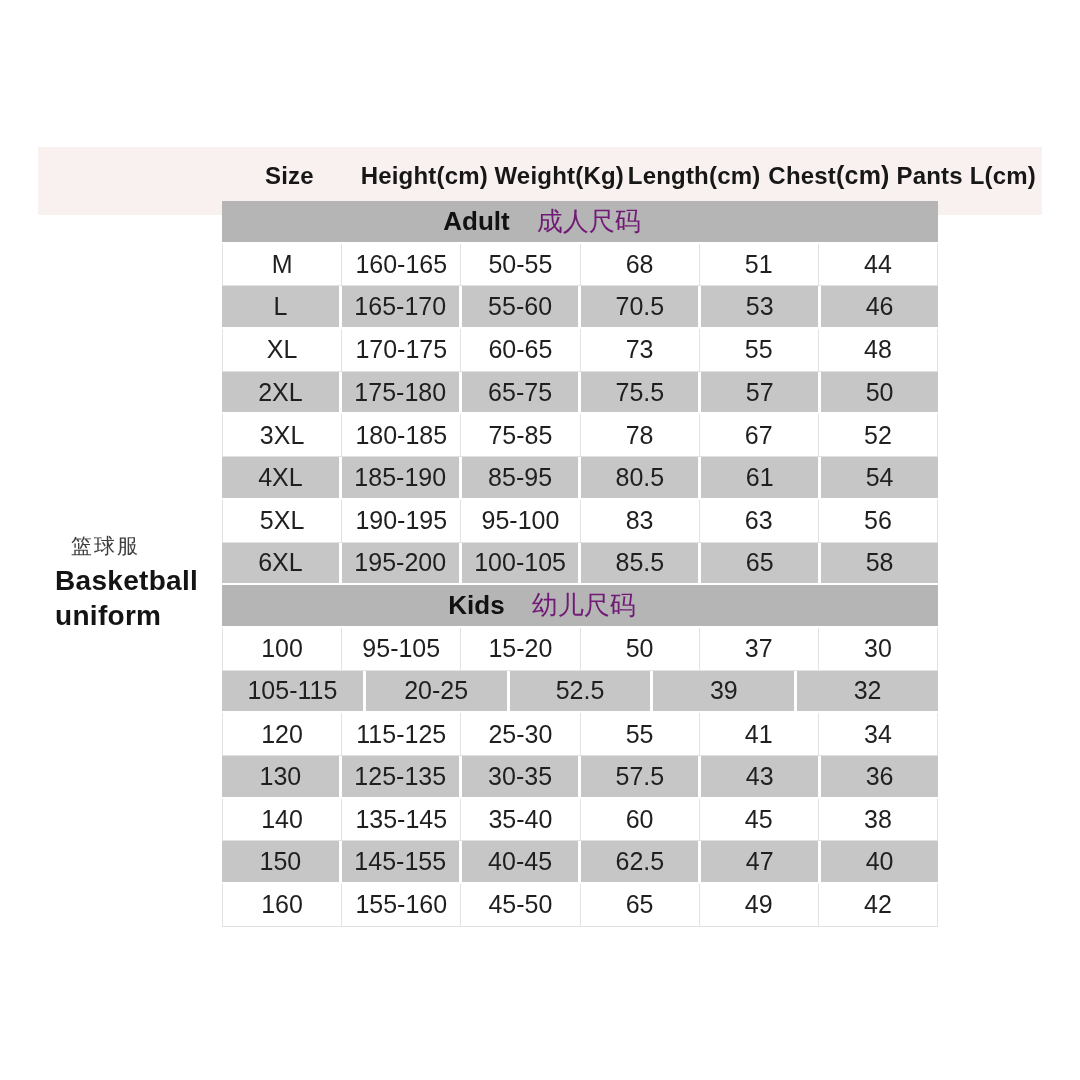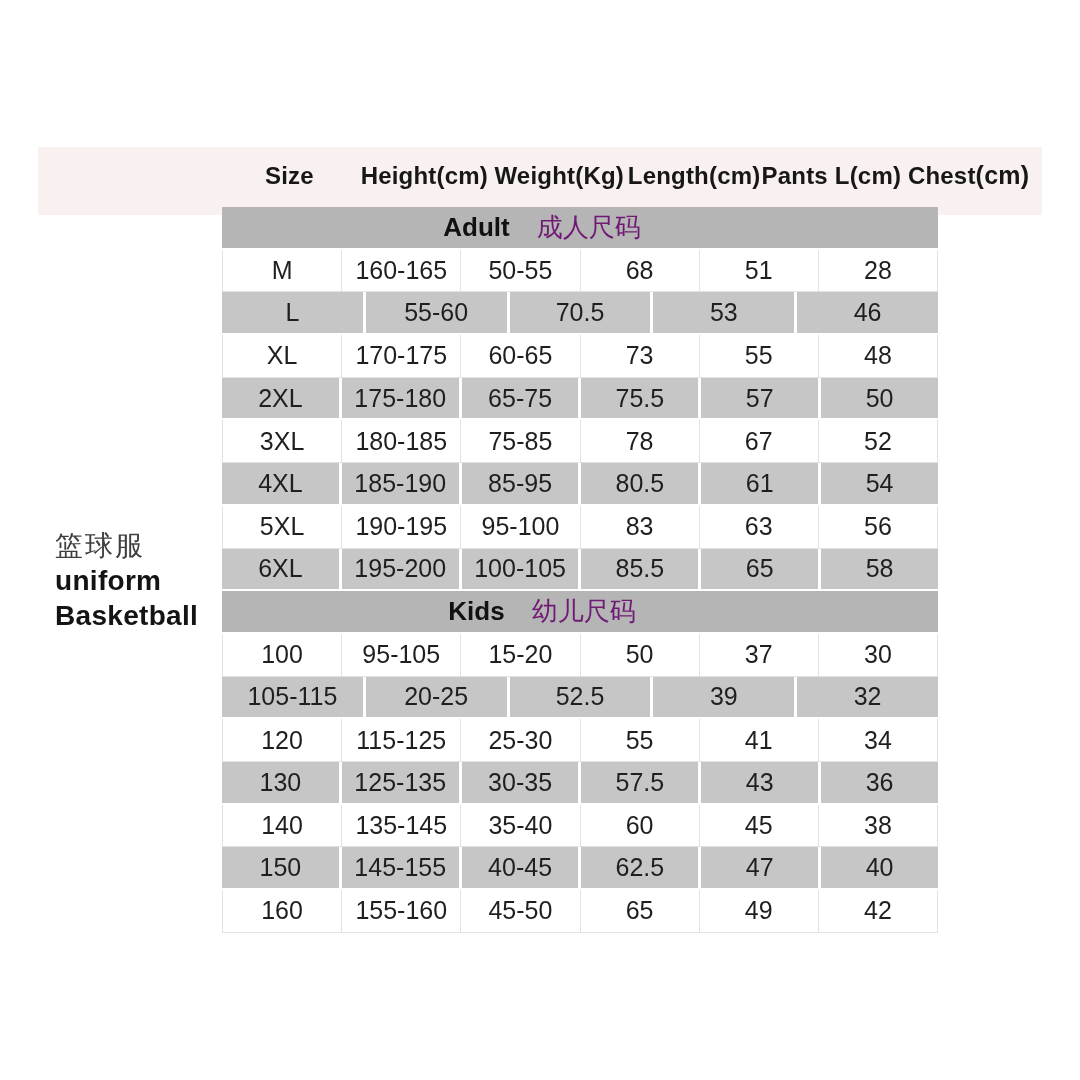--- a/index.html
+++ b/index.html
@@ -30,25 +30,25 @@
   }
   .hcell{
     flex:1;display:flex;align-items:center;justify-content:center;
     font-size:24px;font-weight:600;color:#171717;white-space:nowrap;
     letter-spacing:0.2px;
   }
   .hcell .hbold{font-weight:800;font-size:25px;}
 
   
   .product-label{position:absolute;left:55px;top:528px;line-height:35px;}
-  .product-label .zh{font-size:28px;font-weight:400;color:var(--label-zh);letter-spacing:2px;}
+  .product-label .zh{font-size:21px;font-weight:400;color:var(--label-zh);letter-spacing:2px;margin-left:16px;}
   .product-label .en{font-size:28px;font-weight:700;color:#141414;letter-spacing:0.3px;}
 
   
-  .size-table{position:absolute;left:222px;top:207px;width:716px;}
+  .size-table{position:absolute;left:222px;top:201px;width:716px;}
   .band-row{
     height:42.7px;box-sizing:border-box;background:var(--section-band-bg);
     display:flex;align-items:center;justify-content:center;
     border-bottom:2px solid #ffffff;
   }
   .band-inner{display:flex;align-items:center;transform:translateX(-38px);white-space:nowrap;}
   .band-inner .sec-en{font-size:26px;font-weight:700;color:#111111;}
   .band-inner .sec-zh{font-size:26px;font-weight:400;color:#701a75;margin-left:27px;}
 
   .trow{display:flex;height:42.7px;box-sizing:border-box;}
@@ -78,52 +78,53 @@
         <div class="hcell">
           <span>Height(cm)</span>
         </div>
         <div class="hcell">
           <span>Weight(Kg)</span>
         </div>
         <div class="hcell">
           <span>Length(cm)</span>
         </div>
         <div class="hcell">
-          <span>Pants L(cm)</span>
-        </div>
-        <div class="hcell">
           <span>Chest</span>
           <span class="hbold">(cm)</span>
         </div>
+        <div class="hcell">
+          <span>Pants L(cm)</span>
+        </div>
       </div>
   </div>
 
   <div class="product-label">
     <div class="zh">篮球服</div>
+    <div class="en">Basketball</div>
     <div class="en">uniform</div>
-    <div class="en">Basketball</div>
   </div>
 
   <div class="size-table" id="size-table">
       <div class="band-row">
         <div class="band-inner">
           <span class="sec-en">Adult</span>
           <span class="sec-zh">成人尺码</span>
         </div>
       </div>
       <div class="trow white">
         <div class="tcell">M</div>
         <div class="tcell">160-165</div>
         <div class="tcell">50-55</div>
         <div class="tcell">68</div>
         <div class="tcell">51</div>
-        <div class="tcell">28</div>
+        <div class="tcell">44</div>
       </div>
       <div class="trow gray">
         <div class="tcell">L</div>
+        <div class="tcell">165-170</div>
         <div class="tcell">55-60</div>
         <div class="tcell">70.5</div>
         <div class="tcell">53</div>
         <div class="tcell">46</div>
       </div>
       <div class="trow white">
         <div class="tcell">XL</div>
         <div class="tcell">170-175</div>
         <div class="tcell">60-65</div>
         <div class="tcell">73</div>

